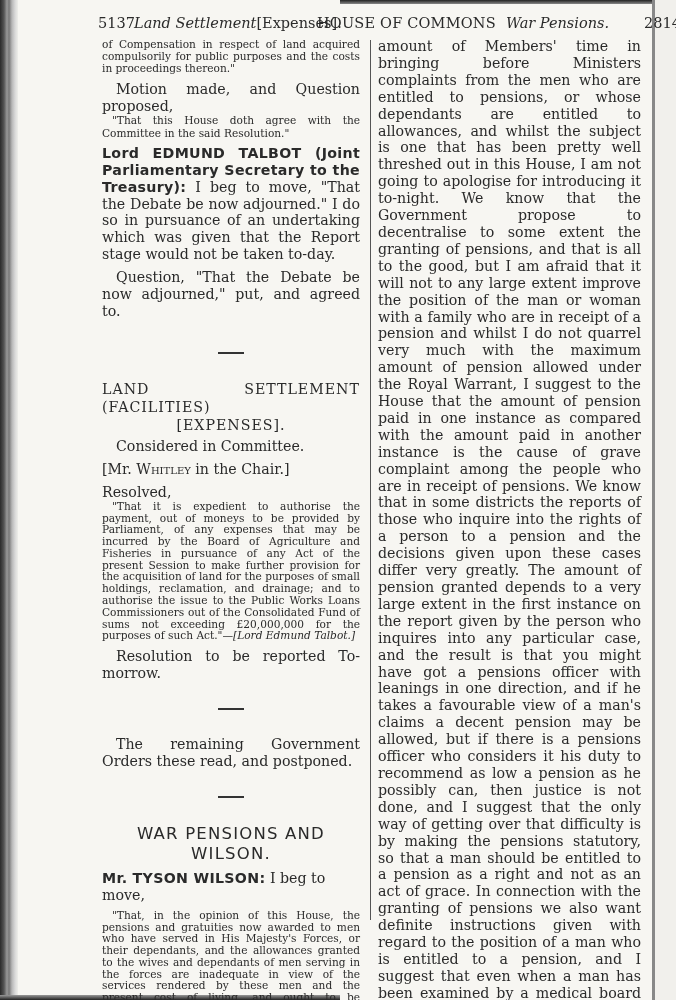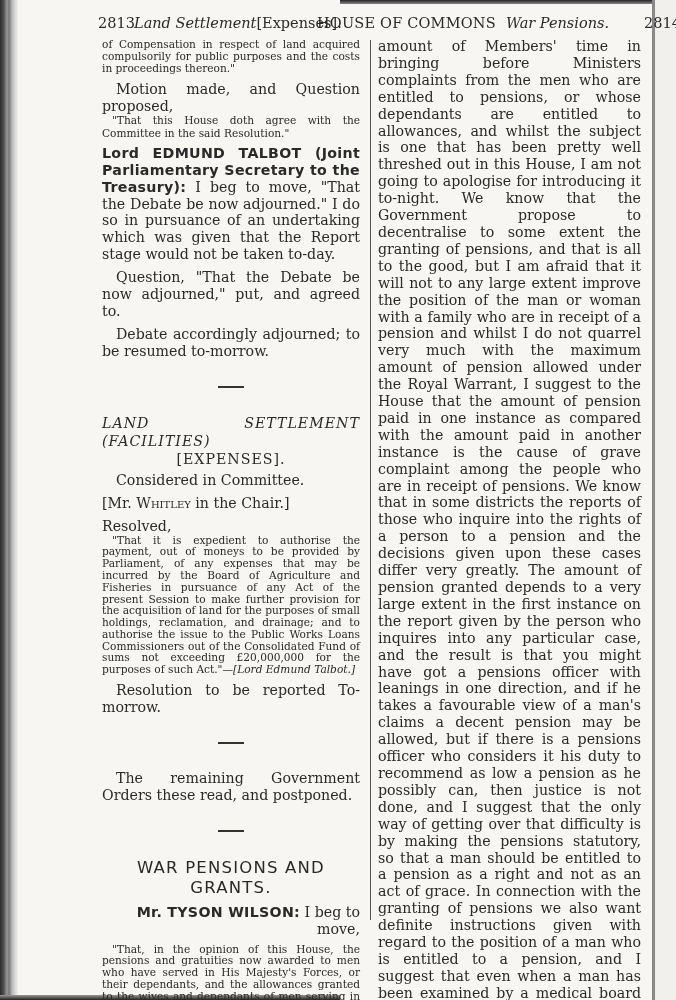--- a/index.html
+++ b/index.html
@@ -65,61 +65,60 @@
     .speaker {
       font-family: "DejaVu Sans", "Liberation Sans", sans-serif;
       font-weight: bold; letter-spacing: 0.3px;
     }
     .rule {
       width: 26px; height: 2px; background: #333; margin: 0 auto;
     }
     .section-title {
       text-align: center; font-size: 14.2px; line-height: 18px; letter-spacing: 1px;
     }
-    .section-title .l1 { display: block; text-align: justify; text-align-last: justify; font-style: italic; }
-    .centered { text-align: right; }
+    .section-title .l1 { display: block; text-align: justify; text-align-last: justify; }
+    .centered { text-align: left; }
     .chair { text-align: left; font-size: 14.2px; line-height: 17px; }
     .sc { font-variant: small-caps; }
     .war-title {
       font-family: "DejaVu Sans", "Liberation Sans", sans-serif;
       font-size: 16.5px; line-height: 20px; letter-spacing: 1.2px; text-align: center;
     }
     .i { font-style: italic; }
   </style>
 </head>
 <body>
 
 <div class="page">
   <div class="binding"></div>
   <div class="top-shadow"></div>
   <div class="bottom-shadow"></div>
   <div class="right-edge"></div>
   <div class="right-edge2"></div>
 
   <div class="header">
-    <span class="pnum-left">2813</span>
+    <span class="pnum-left">5137</span>
     <span class="running-left"><span>Land Settlement</span><span class="br">[Expenses].</span></span>
     <span class="house">HOUSE OF COMMONS</span>
     <span class="running-right">War Pensions.</span>
     <span class="pnum-right">2814</span>
   </div>
 
   <div class="col-divider"></div>
 
   <div class="col col-left">
     <p class="small">of Compensation in respect of land acquired compulsorily for public purposes and the costs in proceedings thereon."</p>
     <div class="gap-s"></div>
     <p class="body indent">Motion made, and Question proposed,</p>
     <p class="small" style="text-indent:10px">"That this House doth agree with the Committee in the said Resolution."</p>
     <div class="gap-s"></div>
     <p class="body"><span class="speaker">Lord EDMUND TALBOT (Joint Parliamentary Secretary to the Treasury):</span> <span>I beg to move, "That the Debate be now adjourned." I do so in pursuance of an undertaking which was given that the Report stage would not be taken to-day.</span></p>
     <div class="gap-s"></div>
     <p class="body indent">Question, "That the Debate be now adjourned," put, and agreed to.</p>
     <div class="gap-s"></div>
-    <p class="body indent">Debate accordingly adjourned; to be resumed to-morrow.</p>
     <div class="gap-l"></div>
     <div class="rule"></div>
     <div class="gap-l"></div>
     <div class="section-title">
       <span class="l1">LAND SETTLEMENT (FACILITIES)</span>
       <span>[EXPENSES].</span>
     </div>
     <p class="body indent" style="margin-top:4px">Considered in Committee.</p>
     <div class="gap-s"></div>
     <p class="chair"><span>[Mr.</span> <span class="sc">Whitley</span> <span>in the Chair.]</span></p>
@@ -128,21 +127,21 @@
     <p class="quote"><span>"That it is expedient to authorise the payment, out of moneys to be provided by Parliament, of any expenses that may be incurred by the Board of Agriculture and Fisheries in pursuance of any Act of the present Session to make further provision for the acquisition of land for the purposes of small holdings, reclamation, and drainage; and to authorise the issue to the Public Works Loans Commissioners out of the Consolidated Fund of sums not exceeding £20,000,000 for the purposes of such Act."—</span><span class="i">[Lord Edmund Talbot.]</span></p>
     <div class="gap-s"></div>
     <p class="body indent">Resolution to be reported To-morrow.</p>
     <div class="gap-l"></div>
     <div class="rule"></div>
     <div class="gap-l"></div>
     <p class="body indent">The remaining Government Orders these read, and postponed.</p>
     <div class="gap-l"></div>
     <div class="rule"></div>
     <div class="gap-l"></div>
-    <p class="war-title">WAR PENSIONS AND GRANTS.</p>
+    <p class="war-title">WAR PENSIONS AND WILSON.</p>
     <div class="gap-s"></div>
     <p class="body centered"><span class="speaker">Mr. TYSON WILSON:</span> <span>I beg to move,</span></p>
     <div class="gap-s"></div>
     <p class="quote">"That, in the opinion of this House, the pensions and gratuities now awarded to men who have served in His Majesty's Forces, or their dependants, and the allowances granted to the wives and dependants of men serving in the forces are inadequate in view of the services rendered by these men and the present cost of living, and ought to be increased; and the present Regulations governing the payment of pensions, gratuities, and allowances ought to be amended."</p>
 
   </div>
 
   <div class="col col-right">
     <p class="body">amount of Members' time in bringing before Ministers complaints from the men who are entitled to pensions, or whose dependants are entitled to allowances, and whilst the subject is one that has been pretty well threshed out in this House, I am not going to apologise for introducing it to-night. We know that the Government propose to decentralise to some extent the granting of pensions, and that is all to the good, but I am afraid that it will not to any large extent improve the position of the man or woman with a family who are in receipt of a pension and whilst I do not quarrel very much with the maximum amount of pension allowed under the Royal Warrant, I suggest to the House that the amount of pension paid in one instance as compared with the amount paid in another instance is the cause of grave complaint among the people who are in receipt of pensions. We know that in some districts the reports of those who inquire into the rights of a person to a pension and the decisions given upon these cases differ very greatly. The amount of pension granted depends to a very large extent in the first instance on the report given by the person who inquires into any particular case, and the result is that you might have got a pensions officer with leanings in one direction, and if he takes a favourable view of a man's claims a decent pension may be allowed, but if there is a pensions officer who considers it his duty to recommend as low a pension as he possibly can, then justice is not done, and I suggest that the only way of getting over that difficulty is by making the pensions statutory, so that a man should be entitled to a pension as a right and not as an act of grace. In connection with the granting of pensions we also want definite instructions given with regard to the position of a man who is entitled to a pension, and I suggest that even when a man has been examined by a medical board the recommendations of the medical board differ in different areas. I am also told by those who know that when a medical referee has certified that a man is suffering from an 80 per cent. disability, somehow or other before the pension is granted to him it is found by somebody or other that there is only a 60 per cent. disability This is causing a large amount of dissatisfaction and discontent in the country.</p>
 

